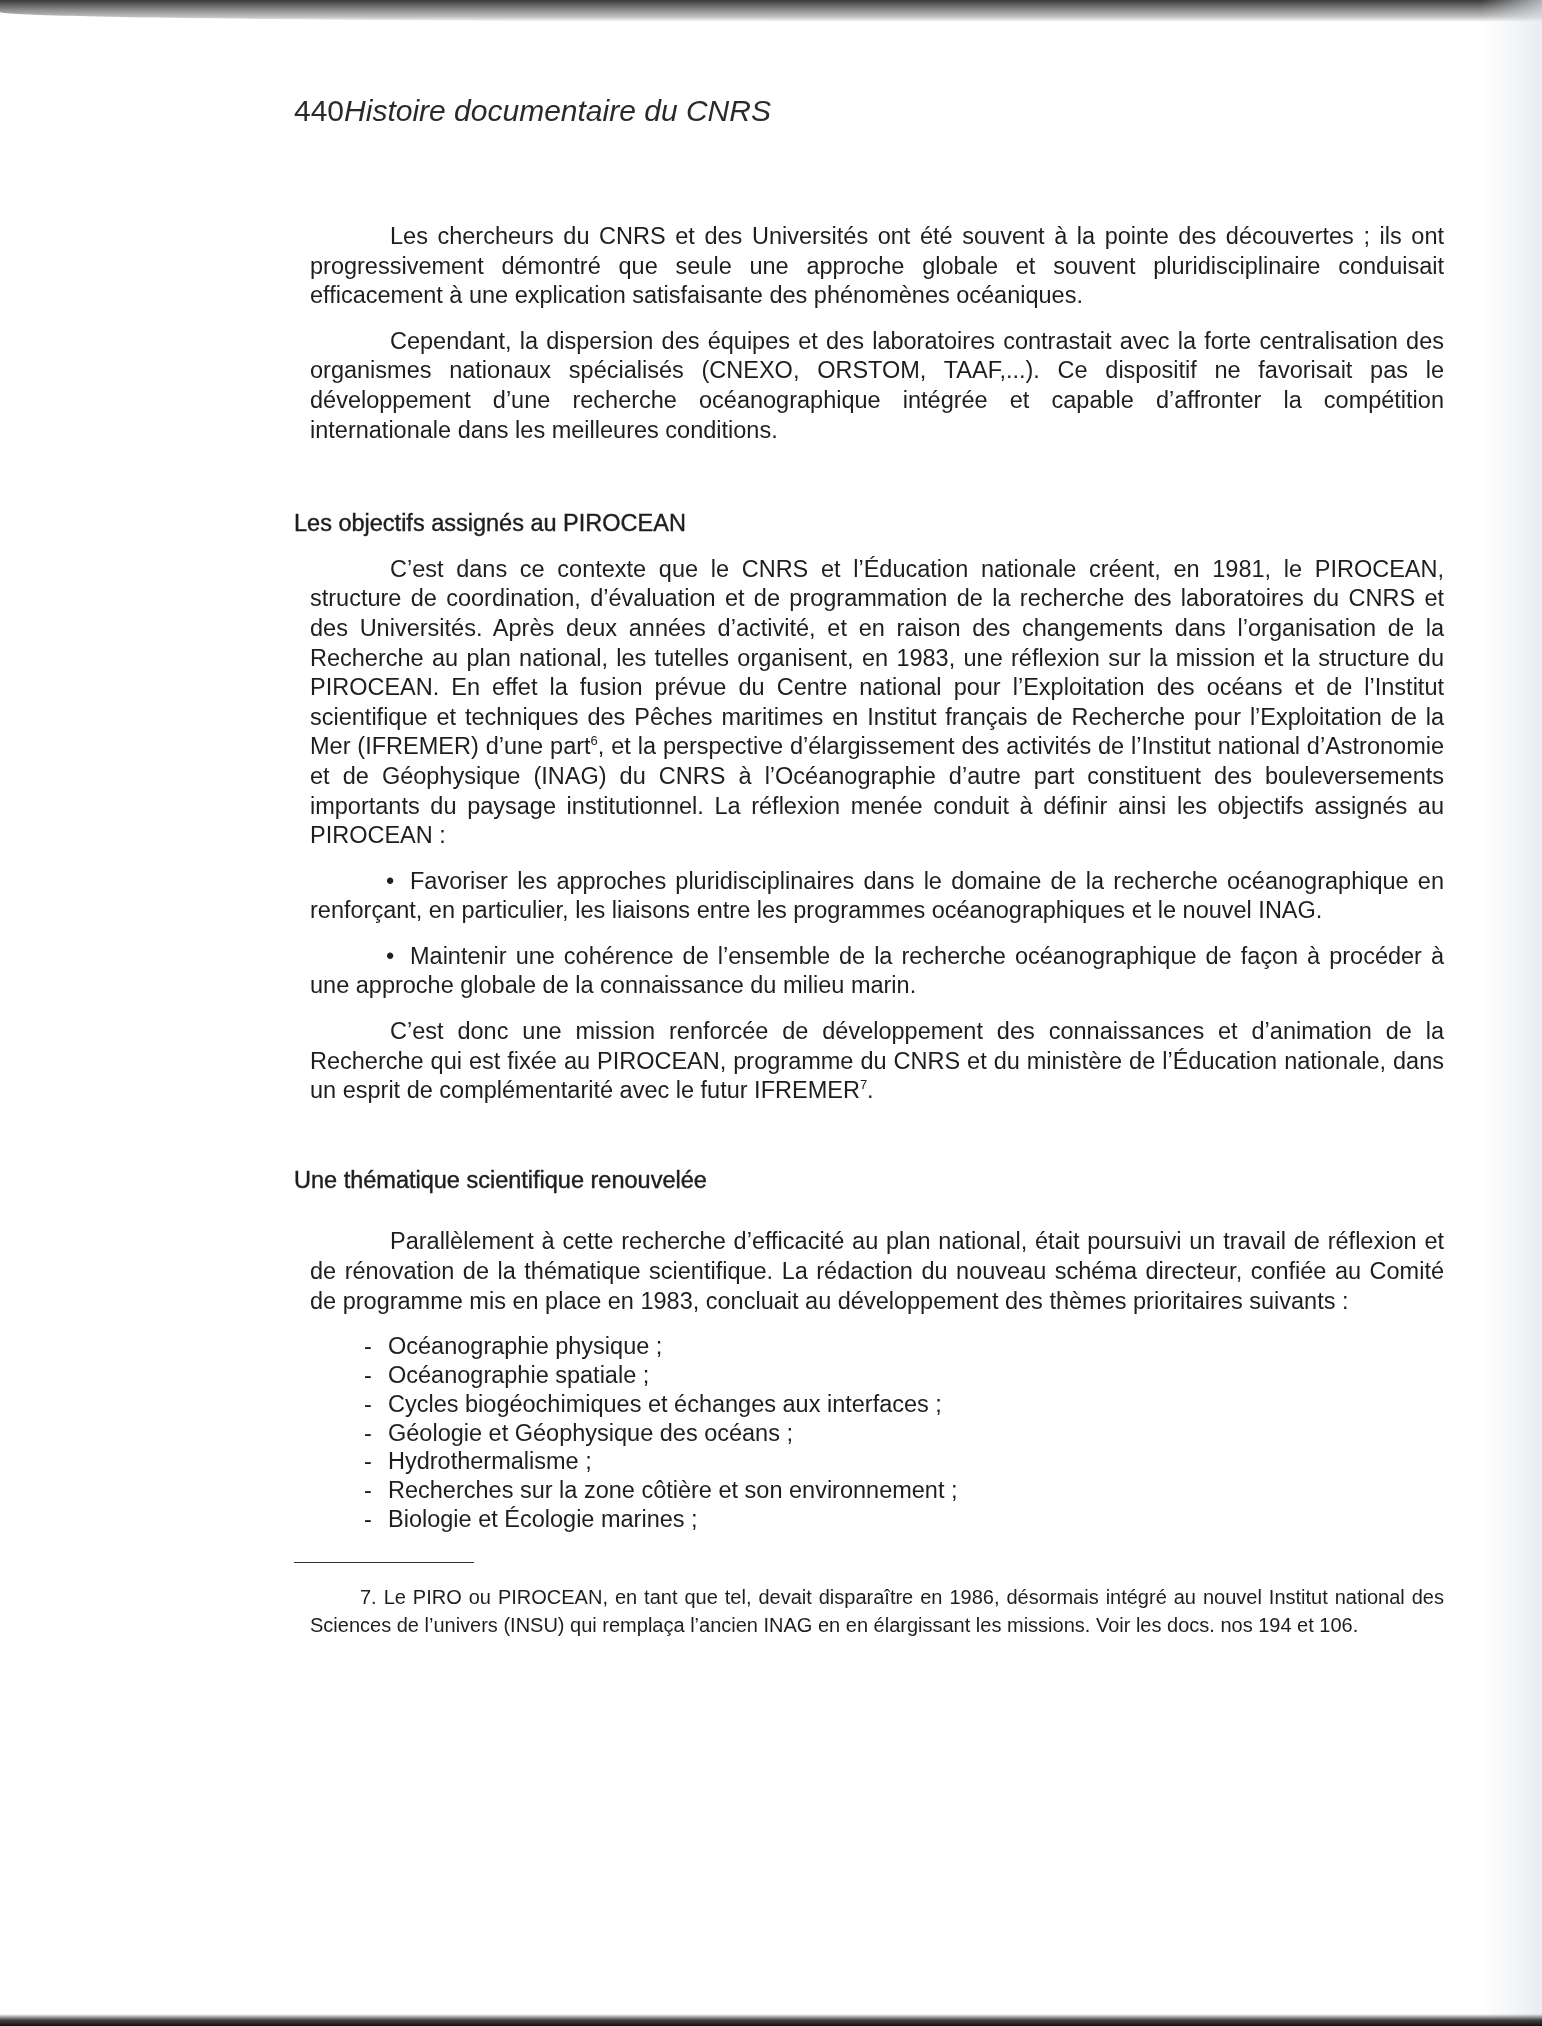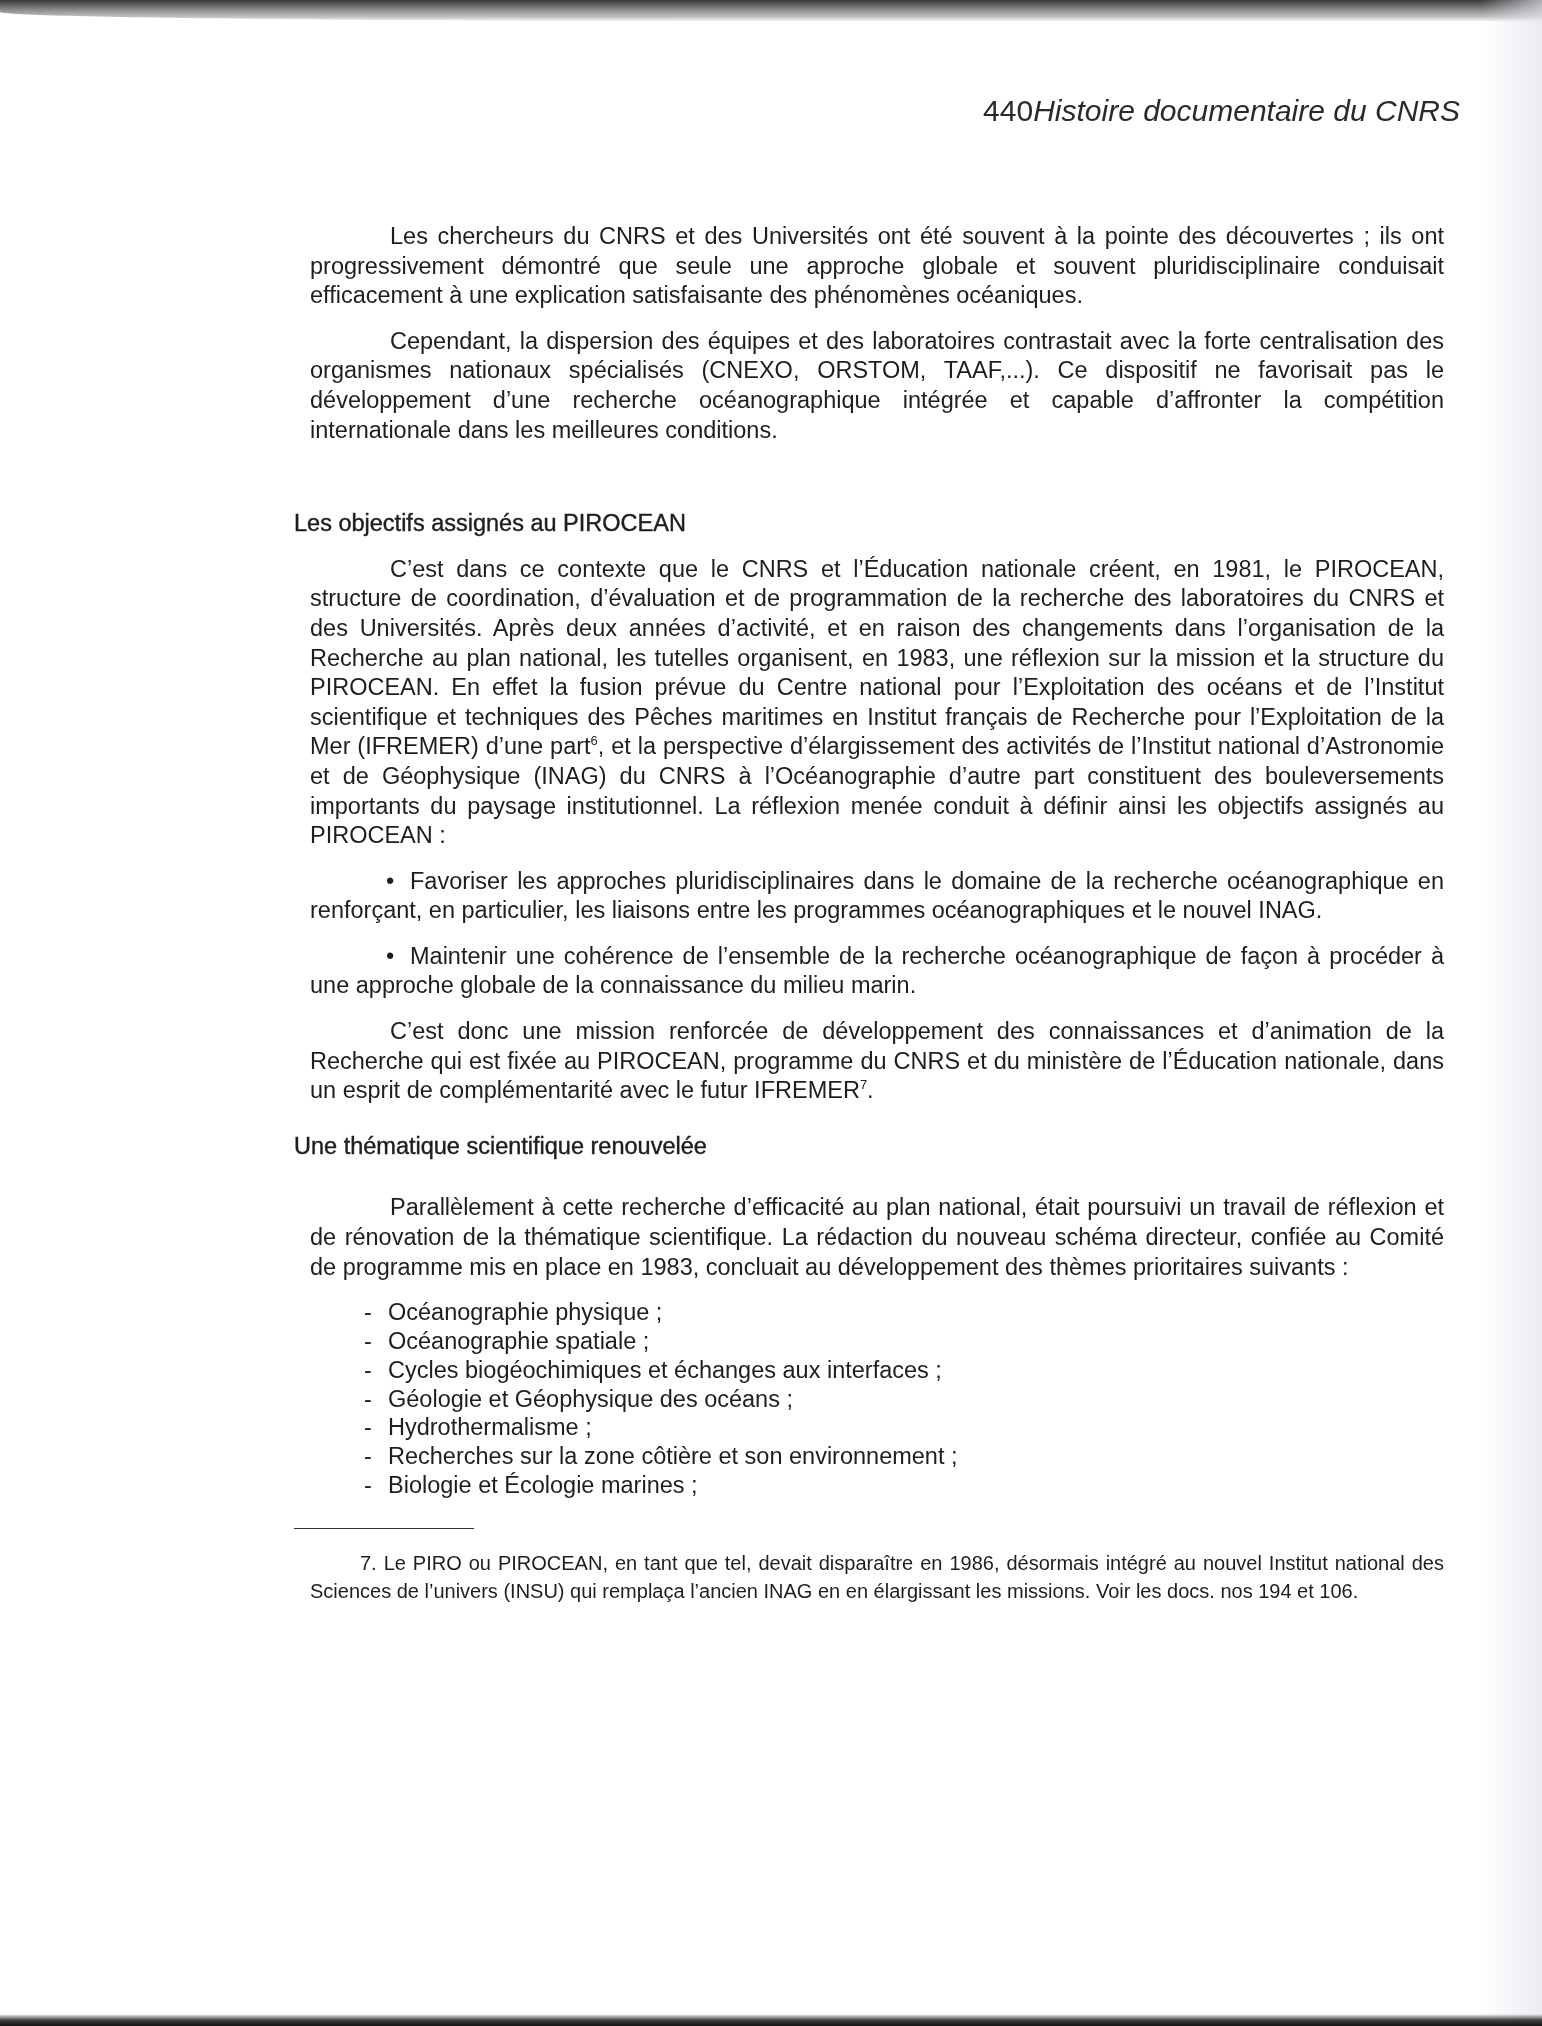--- a/index.html
+++ b/index.html
@@ -20,33 +20,33 @@
   }
   .scan-right {
     position: absolute; right: 0; top: 0; width: 60px; height: 2026px;
     background: linear-gradient(to right, rgba(255,255,255,0) 0%, rgba(225,228,236,0.7) 100%);
   }
   .page {
     position: absolute; left: 294px; top: 96px; width: 1166px;
     font-size: 23.5px; line-height: 29.6px;
   }
   .running-head {
-    display: flex; justify-content: flex-end; align-items: baseline;
+    display: flex; justify-content: flex-start; align-items: baseline;
     font-size: 30px; color: #2a2a2a; height: 40px;
   }
   .running-head .title { font-style: italic; }
   p { margin: 16px; text-align: justify; }
   .indent { text-indent: 80px; }
   .block1 { margin-top: 86px; }
   h2 {
     font-size: 23.5px; font-weight: normal; margin: 0;
     -webkit-text-stroke: 0.4px #1e1e1e;
   }
   .h-objectifs { margin-top: 64px; margin-bottom: 16px; }
-  .h-thematique { margin-top: 26px; margin-bottom: 32px; }
+  .h-thematique { margin-top: 60px; margin-bottom: 32px; }
   .bullet { text-indent: 76px; }
   .bullet .dot { display: inline-block; width: 24px; text-indent: 0; }
   ul.themes { list-style: none; margin: 0; padding: 0 0 0 70px; }
   ul.themes li { line-height: 28.8px; }
   ul.themes li .dash { display: inline-block; width: 24px; }
   .fn-rule { width: 180px; border-top: 1.5px solid #333; margin-top: 28px; margin-bottom: 20px; }
   .footnotes { font-size: 20px; line-height: 28px; }
   .footnotes .fn { text-indent: 50px; }
   sup { font-size: 13px; line-height: 0; }
 </style>

